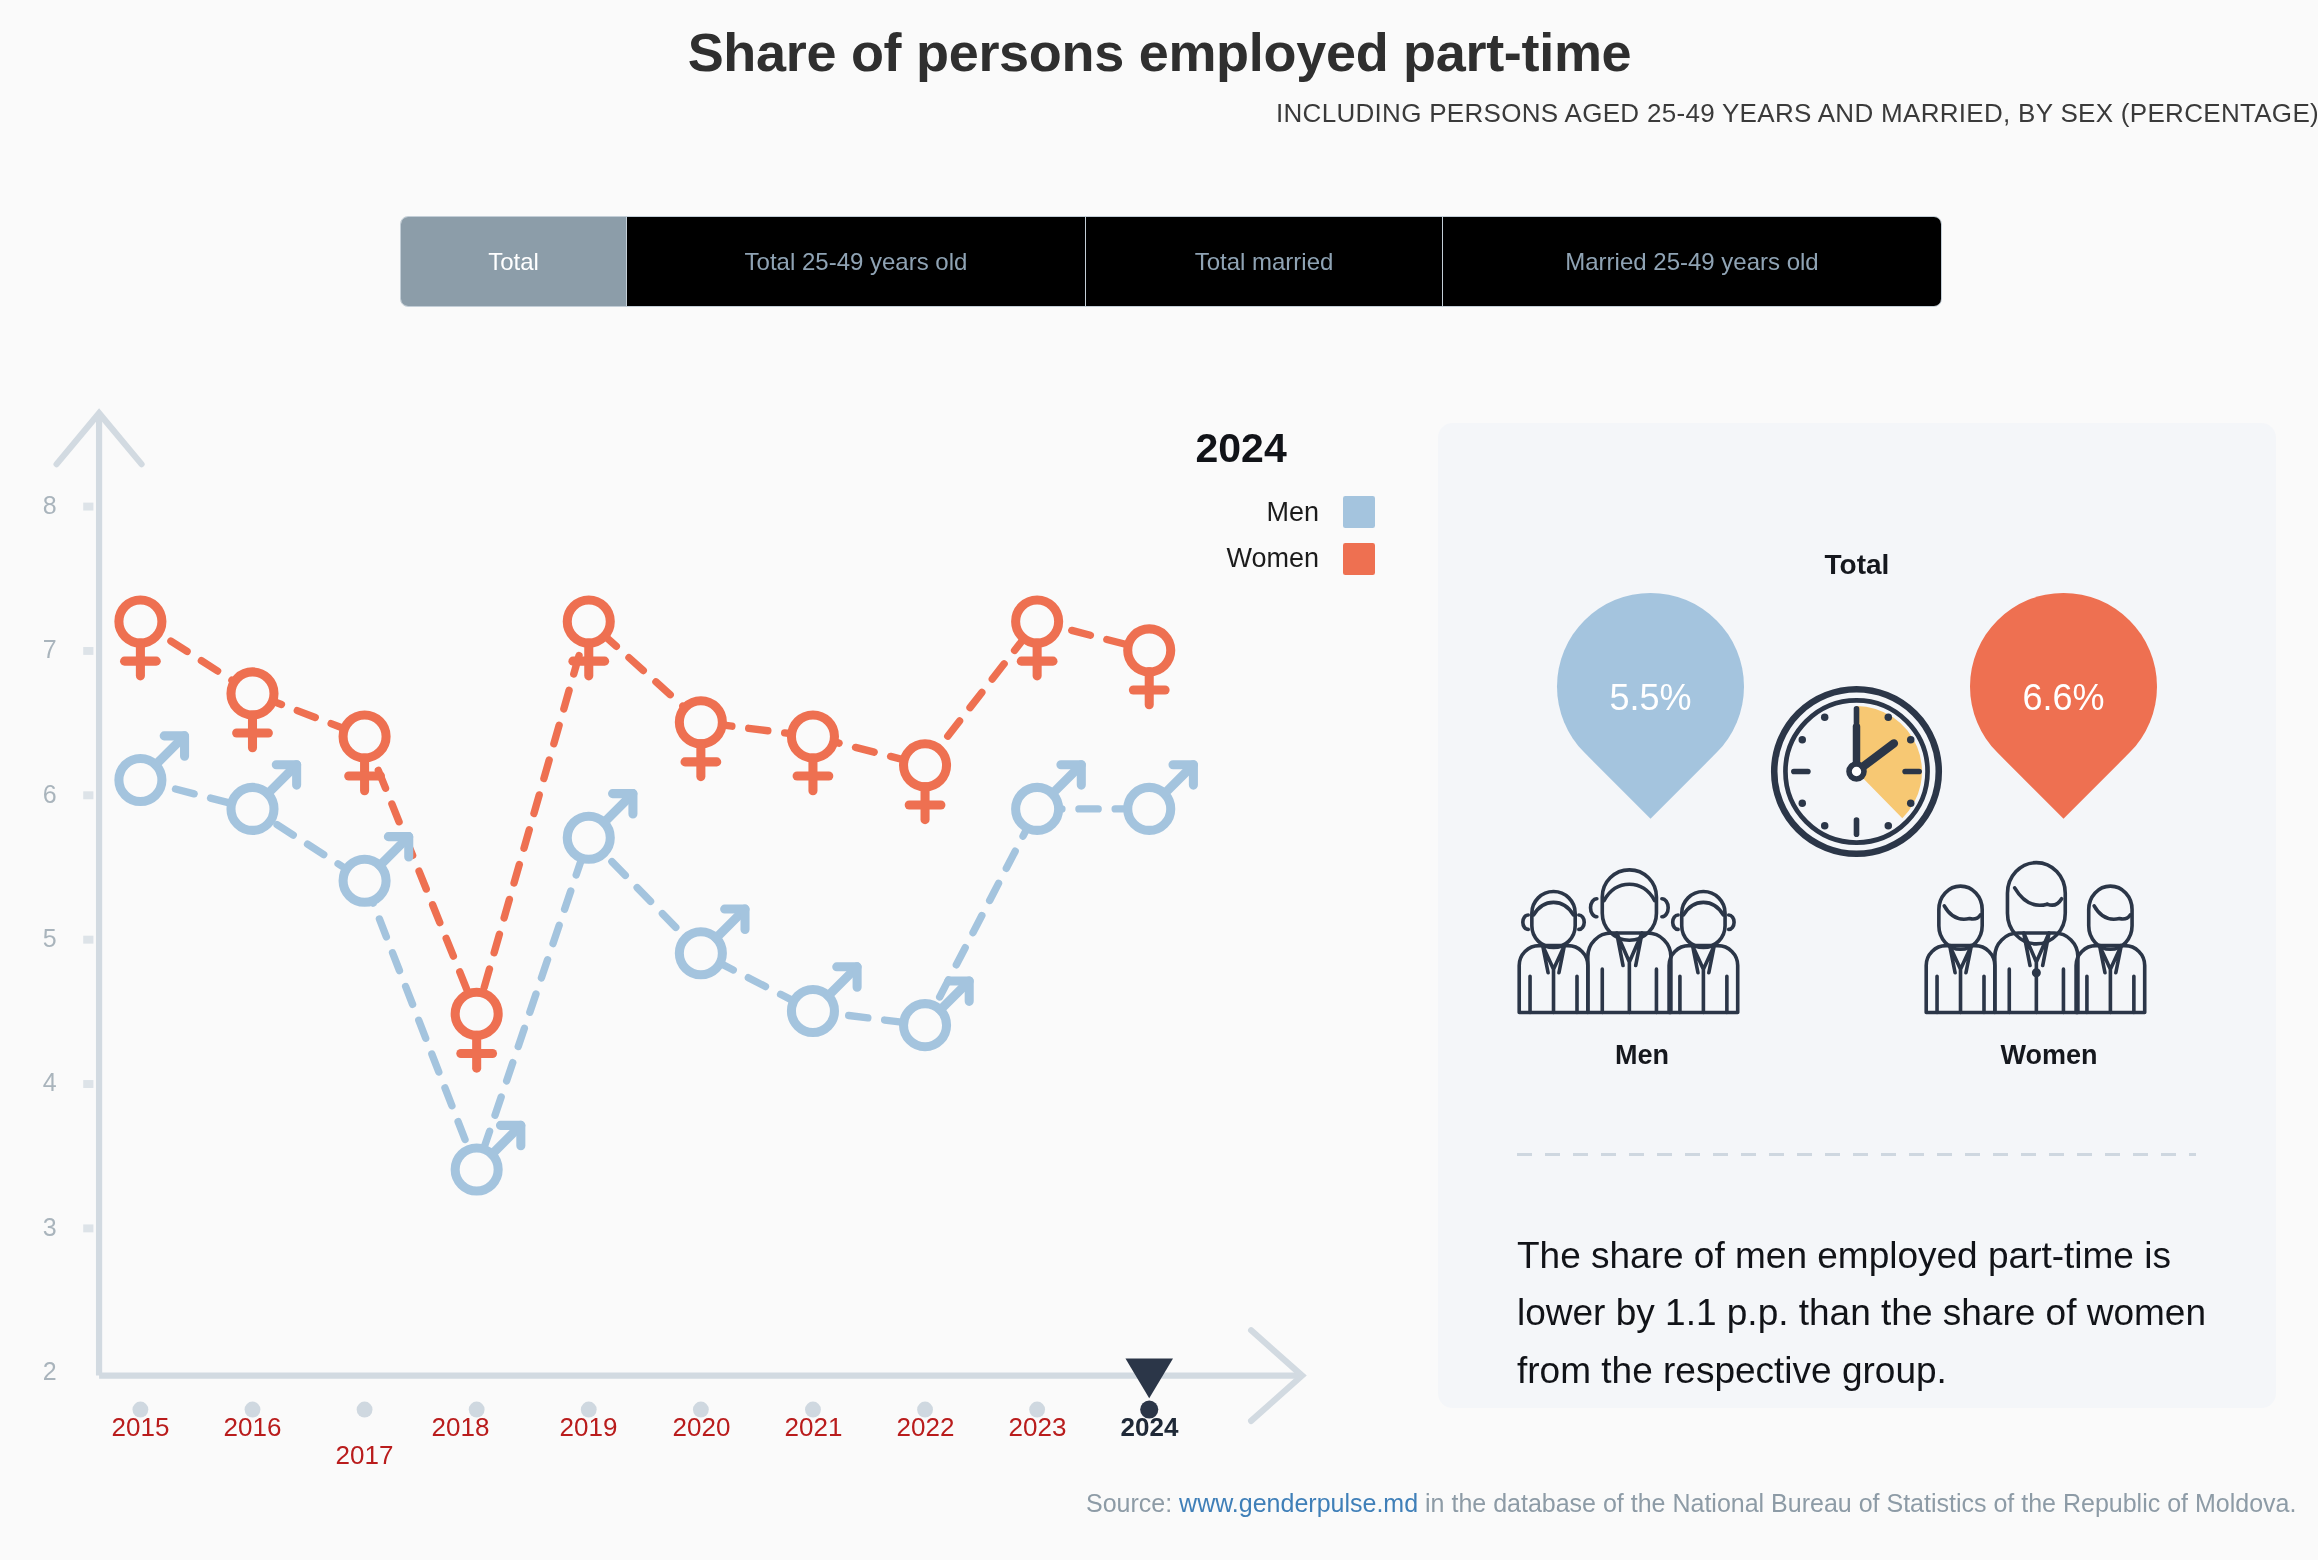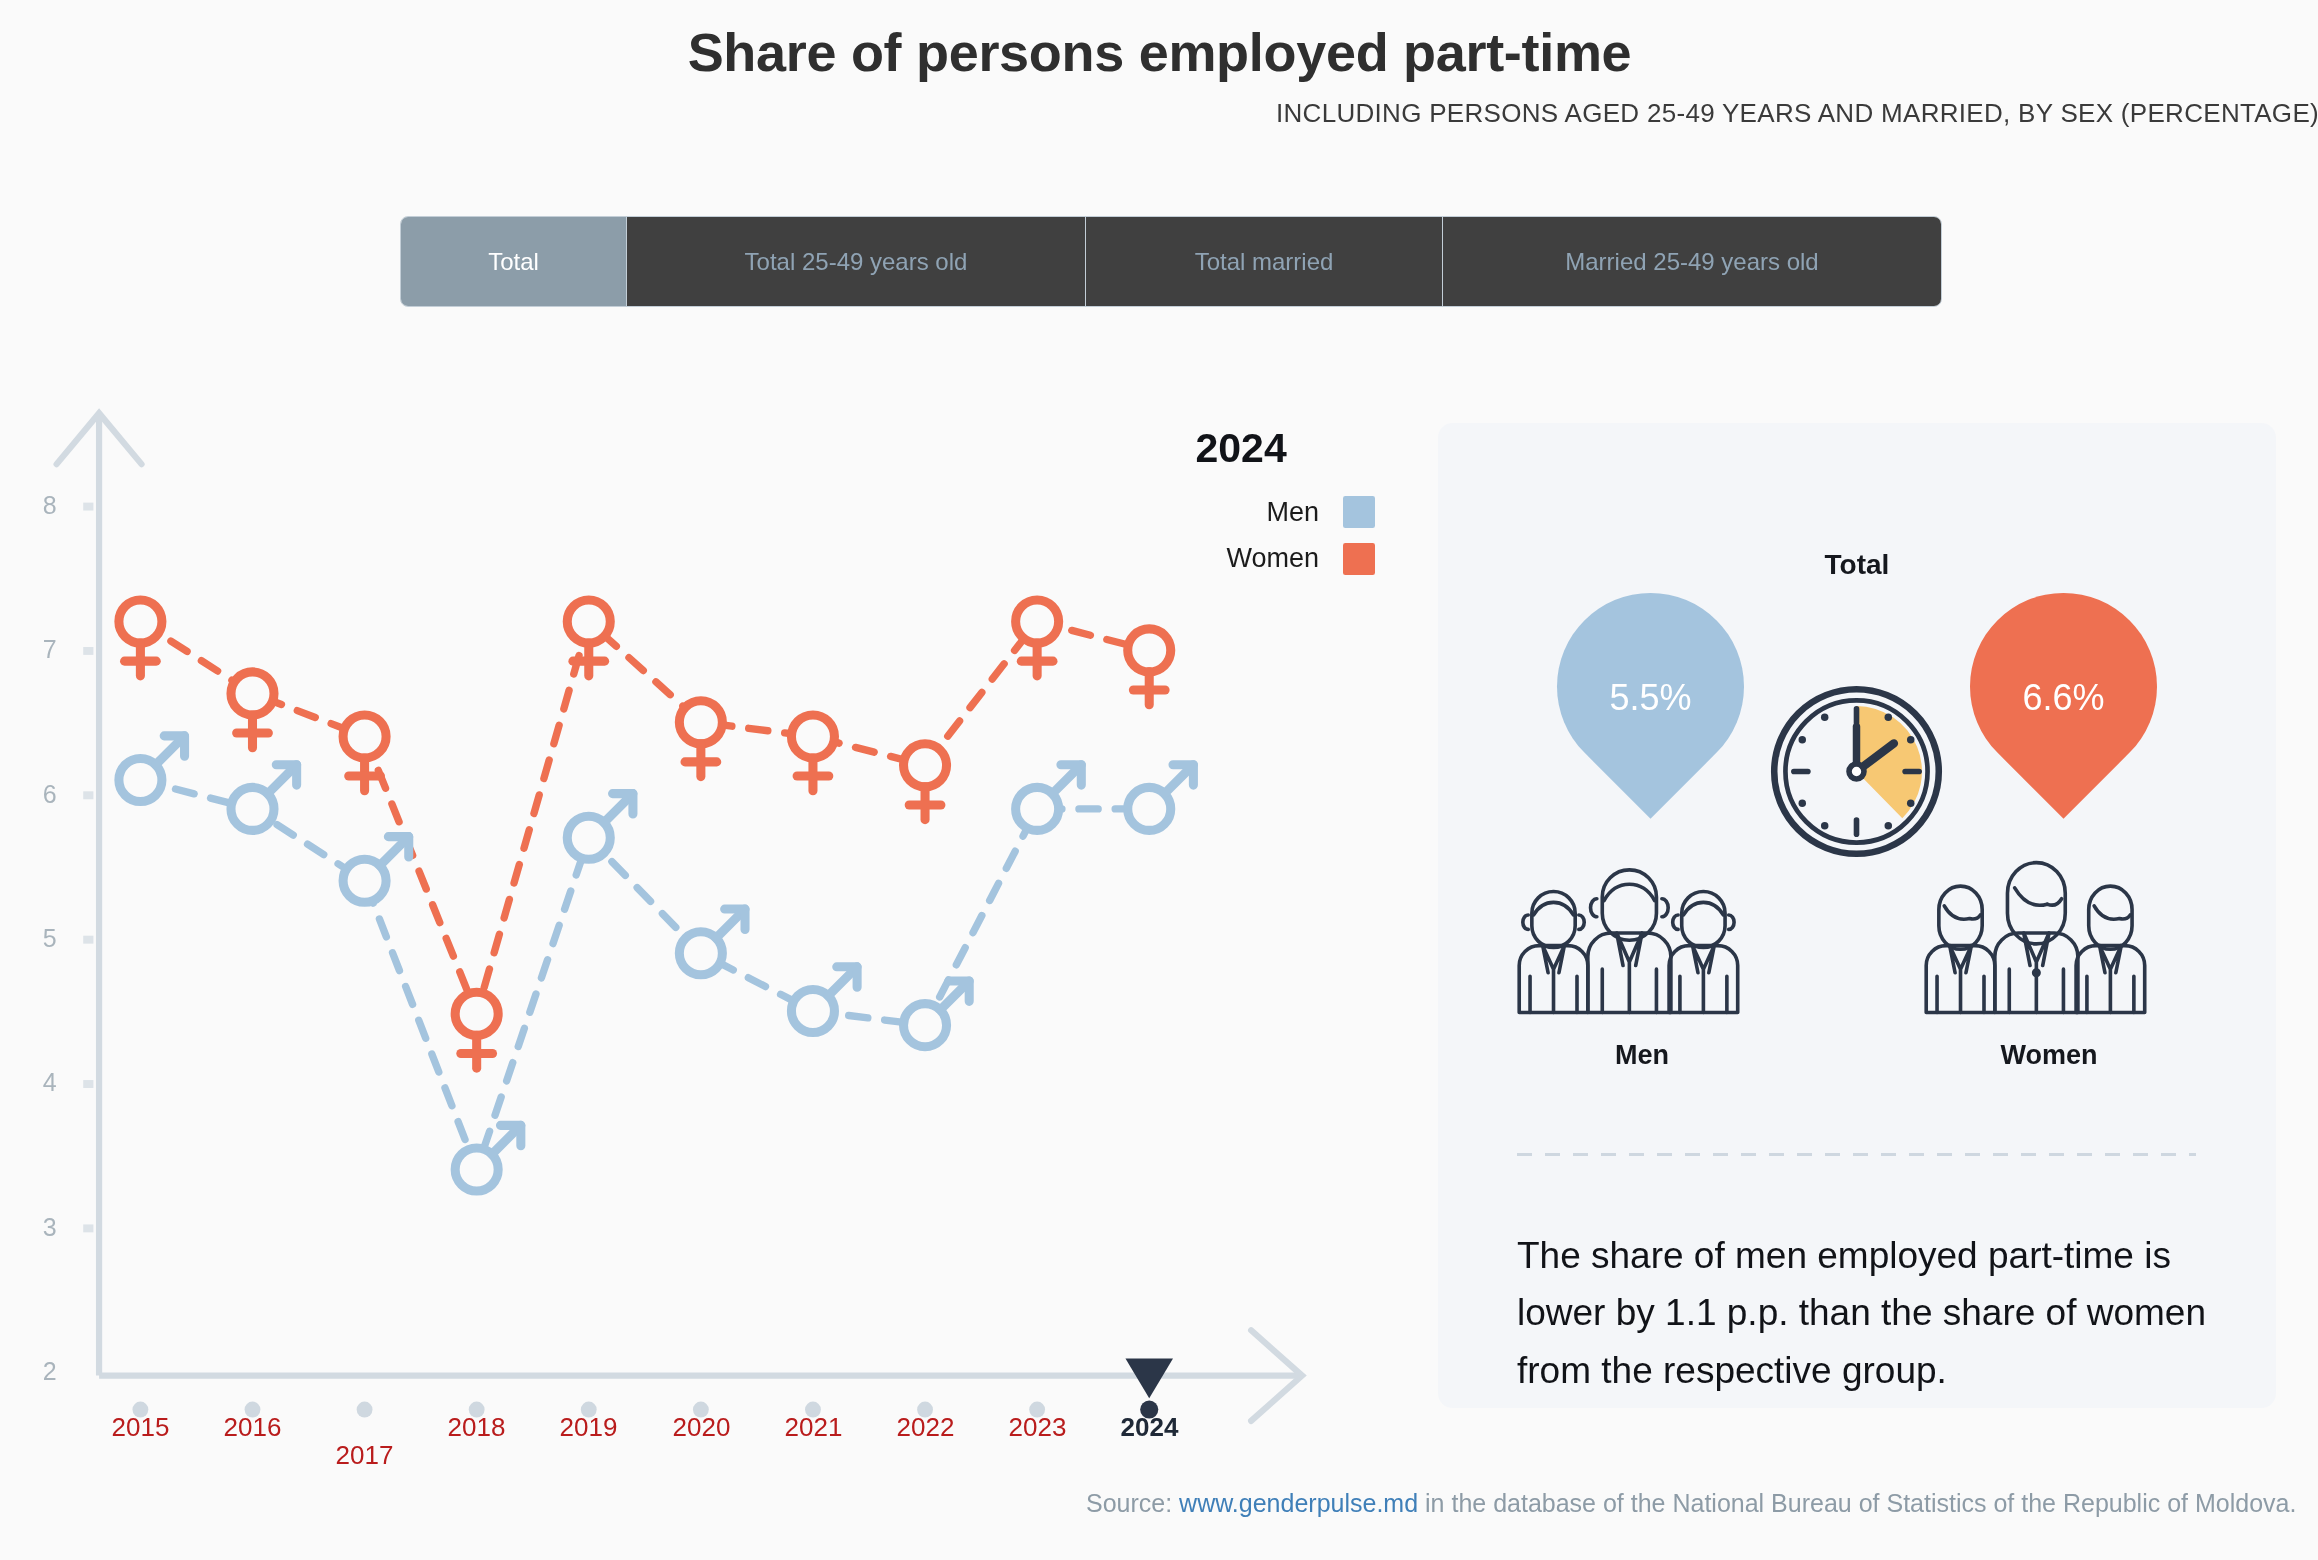--- a/index.html
+++ b/index.html
@@ -24,21 +24,21 @@
 
   
   .tabs {
     position: absolute; left: 400px; top: 216px;
     display: flex; height: 91px;
     border-radius: 8px; overflow: hidden;
     border: 1.1px solid #C3CED7;
   }
   .tab {
     display: flex; align-items: center; justify-content: center;
-    font-size: 24px; color: #8FA3B4; background: #404040;
+    font-size: 24px; color: #8FA3B4; background: #000000;
     border-right: 1.1px solid #C3CED7;
     padding: 0 34px; white-space: nowrap; cursor: pointer;
   }
   .tab:last-child { border-right: none; }
   .tab.active { background: #8C9DA9; color: #FFFFFF; }
   .tab.w1 { width: 226px; }
   .tab.w2 { width: 459px; }
   .tab.w3 { width: 357px; }
   .tab.w4 { width: 498px; }
 
@@ -291,21 +291,21 @@
     <div class="ylabel" style="left:5.7px; top:239px;">7</div>
     <div class="ylabel" style="left:5.7px; top:384px;">6</div>
     <div class="ylabel" style="left:5.7px; top:528px;">5</div>
     <div class="ylabel" style="left:5.7px; top:672px;">4</div>
     <div class="ylabel" style="left:5.7px; top:817px;">3</div>
     <div class="ylabel" style="left:5.7px; top:961px;">2</div>
 
     <div class="xlabel" style="left:78px;">2015</div>
     <div class="xlabel" style="left:190px;">2016</div>
     <div class="xlabel" style="left:302px;margin-top:28px;">2017</div>
-    <div class="xlabel" style="left:414px;">2018</div>
+    <div class="xlabel" style="left:398px;">2018</div>
     <div class="xlabel" style="left:526px;">2019</div>
     <div class="xlabel" style="left:639px;">2020</div>
     <div class="xlabel" style="left:751px;">2021</div>
     <div class="xlabel" style="left:863px;">2022</div>
     <div class="xlabel" style="left:975px;">2023</div>
     <div class="xlabel current" style="left:1087px;">2024</div>
   </div>
 
   <div class="legend">
     <div class="legend-year">2024</div>

